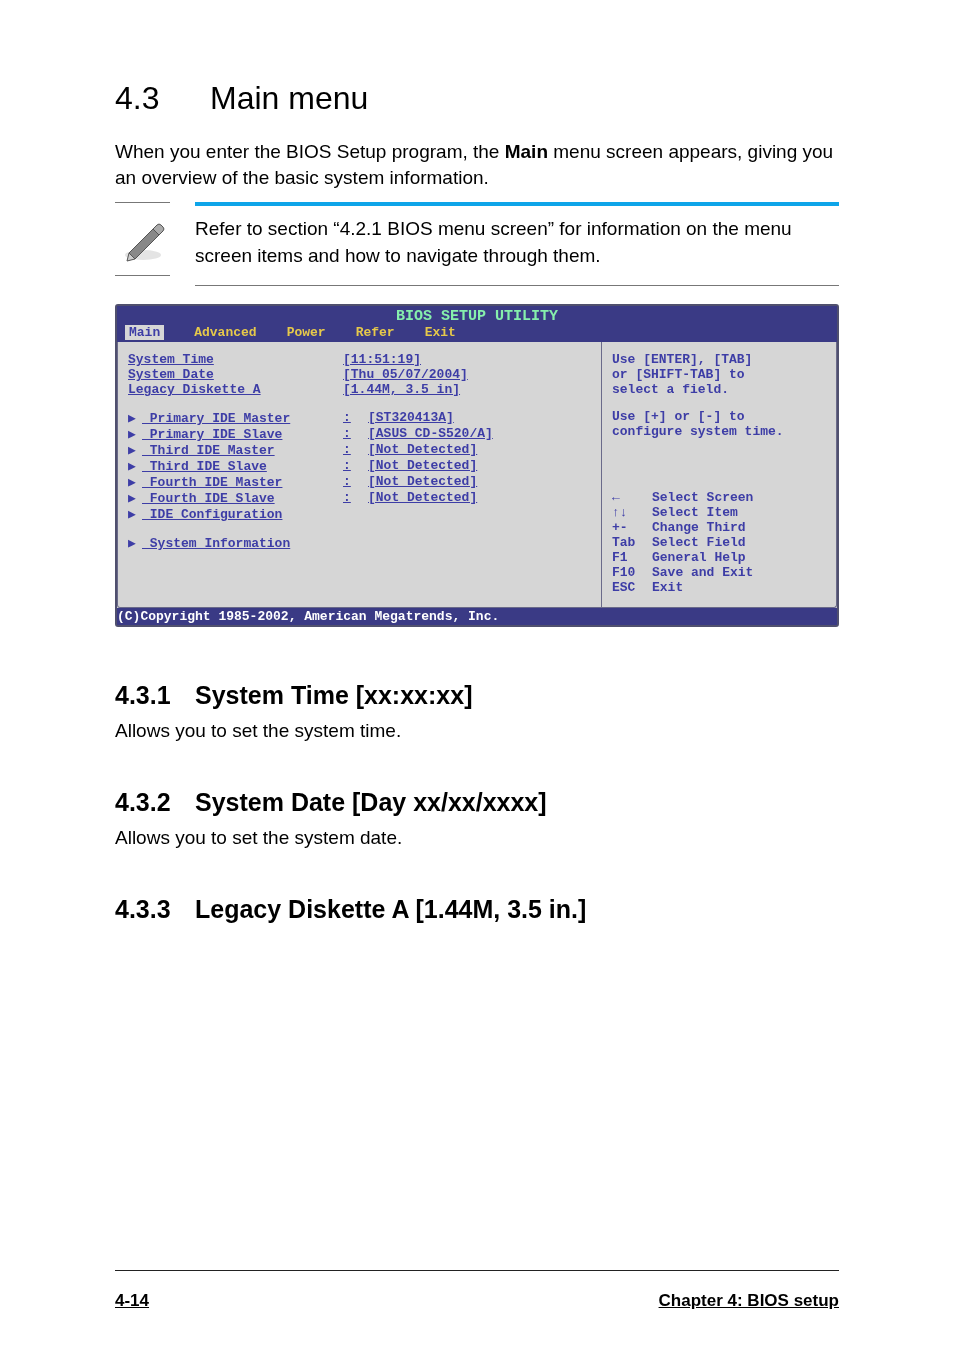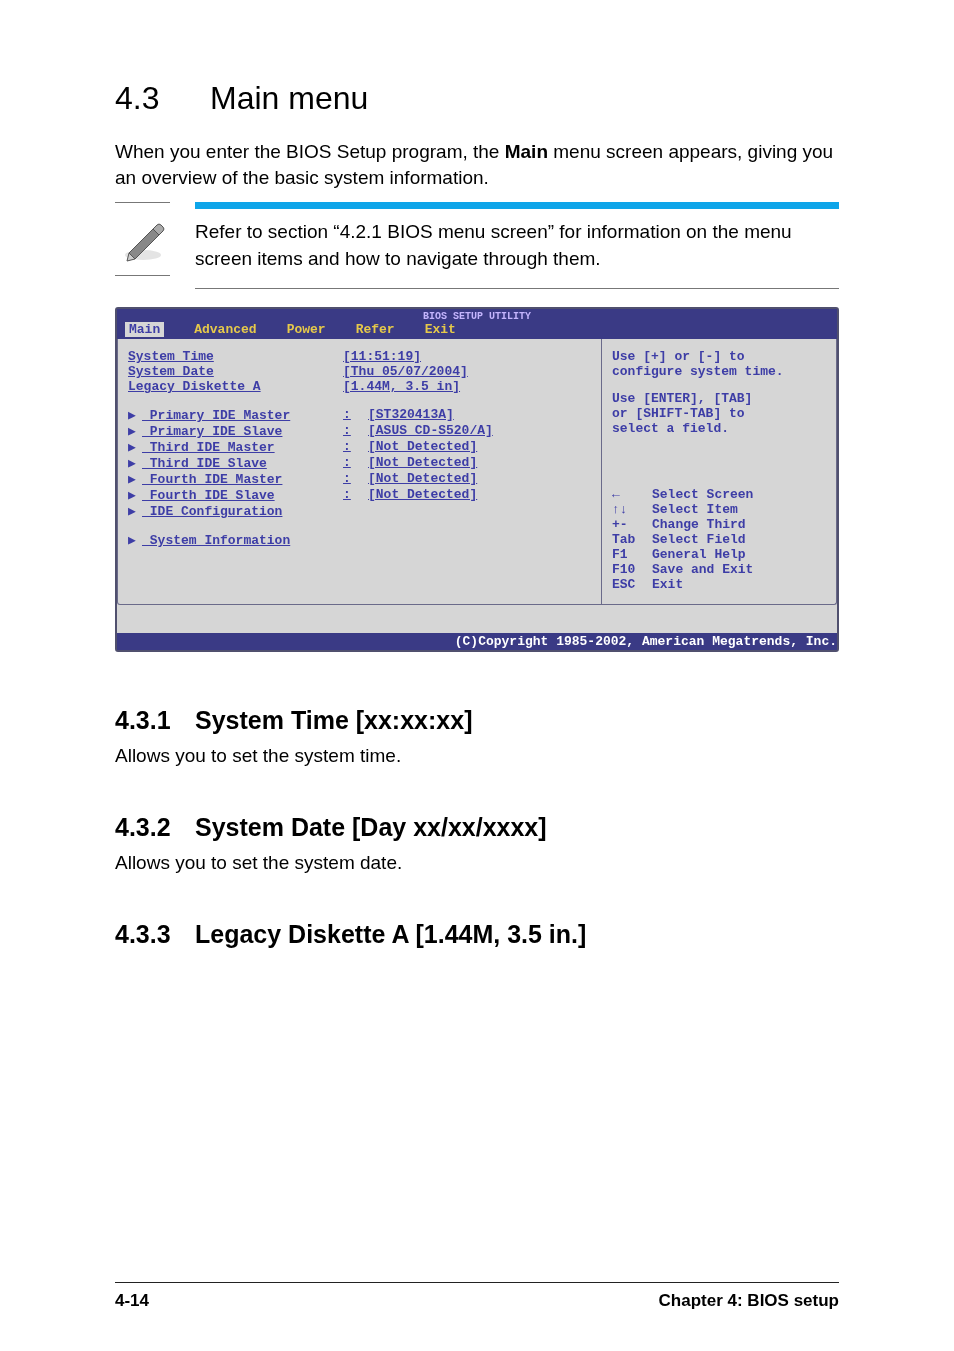--- a/index.html
+++ b/index.html
@@ -12,48 +12,48 @@
       padding: 80px 115px 40px 115px;
       position: relative;
     }
     .h1 { font-size: 32px; font-weight: normal; margin-bottom: 22px; }
     .h1 .num { display: inline-block; width: 95px; }
     .bodytext { font-size: 19px; line-height: 1.35; margin-bottom: 16px; }
     .intro { margin-bottom: 12px; }
 
     .note-row { display: flex; align-items: flex-start; gap: 25px; margin-bottom: 18px; }
     .note-icon-cell { width: 55px; flex-shrink: 0; border-top: 1px solid #777; border-bottom: 1px solid #777; padding: 10px 0; display: flex; align-items: center; justify-content: center; height: 74px; }
-    .note-text-cell { flex: 1; font-size: 19px; line-height: 1.4; border-top: 7px solid #0ea5e9; border-bottom: 1px solid #777; padding: 10px 0 16px 0; }
+    .note-text-cell { flex: 1; font-size: 19px; line-height: 1.4; border-top: 4px solid #0ea5e9; border-bottom: 1px solid #777; padding: 10px 0 16px 0; }
 
     .bios-box { border: 2px solid #50506e; border-radius: 3px; margin-top: 6px; margin-bottom: 30px; font-family: "Courier New", monospace; font-size: 13px; font-weight: bold; color: #3d3da6; background: #d6d6d6; }
-    .bios-title-bar { background: #3a3a85; color: #c4b5fd; text-align: center; padding: 2px 0 0 0; font-size: 10px; }
+    .bios-title-bar { background: #3a3a85; color: #86efac; text-align: center; padding: 2px 0 0 0; font-size: 15px; }
     .bios-menu-bar { background: #3a3a85; color: #e6c94a; display: flex; padding: 0 8px 2px 8px; }
     .bios-menu-bar span { margin-right: 30px; }
     .bios-menu-bar .active { background: #d6d6d6; color: #3d3da6; padding: 0 4px; }
 
     .bios-body { display: flex; }
     .bios-left { flex: 1; padding: 10px 10px 12px 10px; border: 1px solid #6a6a8a; border-top: none; border-radius: 0 0 0 3px; }
     .bios-right { width: 235px; padding: 10px 10px 12px 10px; border: 1px solid #6a6a8a; border-top: none; border-left: none; border-radius: 0 0 3px 0; }
 
     .bios-settings-row { display: flex; white-space: pre; text-decoration: underline; }
     .bios-label { width: 215px; flex-shrink: 0; }
     .bios-colon { width: 25px; flex-shrink: 0; }
     .bios-val { flex: 1; }
     .bios-space { height: 13px; }
     .tri { display: inline-block; width: 14px; color: #3d3da6; }
 
     .bios-help-block { margin-bottom: 12px; }
     .bios-key-row { display: flex; }
     .bios-key-key { width: 40px; flex-shrink: 0; }
-    .bios-copyright { background: #3a3a85; color: #fff; text-align: right; padding: 1px 0; font-size: 13px; margin-top: 28px; }
+    .bios-copyright { background: #3a3a85; color: #fff; text-align: left; padding: 1px 0; font-size: 13px; }
 
     .h2 { font-size: 25px; font-weight: bold; margin-bottom: 8px; margin-top: 20px; }
     .h2 .num { display: inline-block; width: 80px; margin-top: 24px; }
 
-    .footer { position: absolute; bottom: 40px; left: 115px; right: 115px; display: flex; justify-content: space-between; border-top: 1px solid #222; padding-top: 8px; font-size: 17px; font-weight: bold; }
+    .footer { position: absolute; bottom: 40px; left: 115px; right: 115px; display: flex; justify-content: space-between; border-top: 1px solid #222; padding-top: 20px; font-size: 17px; font-weight: bold; text-decoration: underline; }
     .note-svg { width: 48px; height: 48px; }
   </style>
 </head>
 <body>
 
 <h1 class="h1">
   <span class="num">4.3</span><span>Main menu</span>
 </h1>
 
 <p class="bodytext intro">
@@ -97,28 +97,28 @@
           <div class="bios-settings-row"><span class="bios-label"><span class="tri">▶</span> Fourth IDE Master</span><span class="bios-colon">:</span><span class="bios-val">[Not Detected]</span></div>
           <div class="bios-settings-row"><span class="bios-label"><span class="tri">▶</span> Fourth IDE Slave</span><span class="bios-colon">:</span><span class="bios-val">[Not Detected]</span></div>
           <div class="bios-settings-row"><span class="bios-label"><span class="tri">▶</span> IDE Configuration</span></div>
         </div>
       <div class="bios-space"></div>
       <div id="bios-settings-bottom">
           <div class="bios-settings-row"><span class="bios-label"><span class="tri">▶</span> System Information</span></div>
         </div>
     </div>
     <div class="bios-right">
-      <div class="bios-help-block" id="bios-help-mid">
-          <div>Use [+] or [-] to</div>
-          <div>configure system time.</div>
-        </div>
       <div class="bios-help-block" id="bios-help-top">
           <div>Use [ENTER], [TAB]</div>
           <div>or [SHIFT-TAB] to</div>
           <div>select a field.</div>
+        </div>
+      <div class="bios-help-block" id="bios-help-mid">
+          <div>Use [+] or [-] to</div>
+          <div>configure system time.</div>
         </div>
       <div class="bios-space"></div>
         <div class="bios-space"></div>
         <div class="bios-space"></div>
       <div id="bios-keys">
           <div class="bios-key-row">
             <span class="bios-key-key">←</span>
             <span>Select Screen</span>
           </div>
           <div class="bios-key-row">

